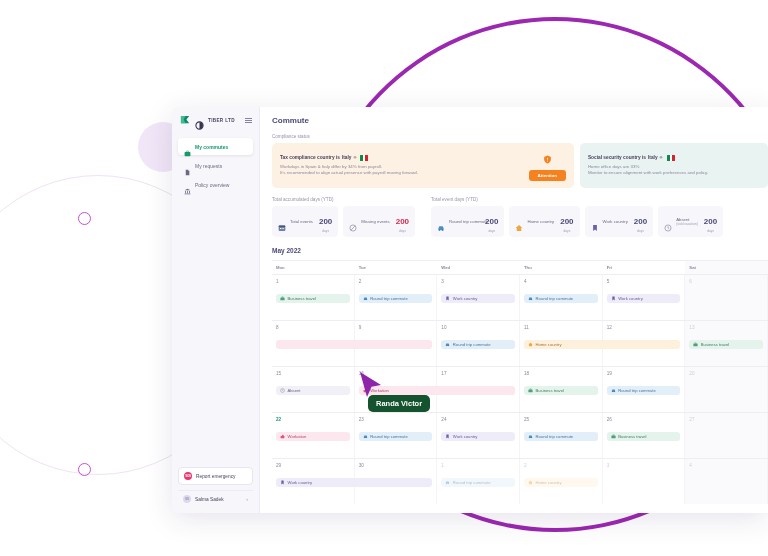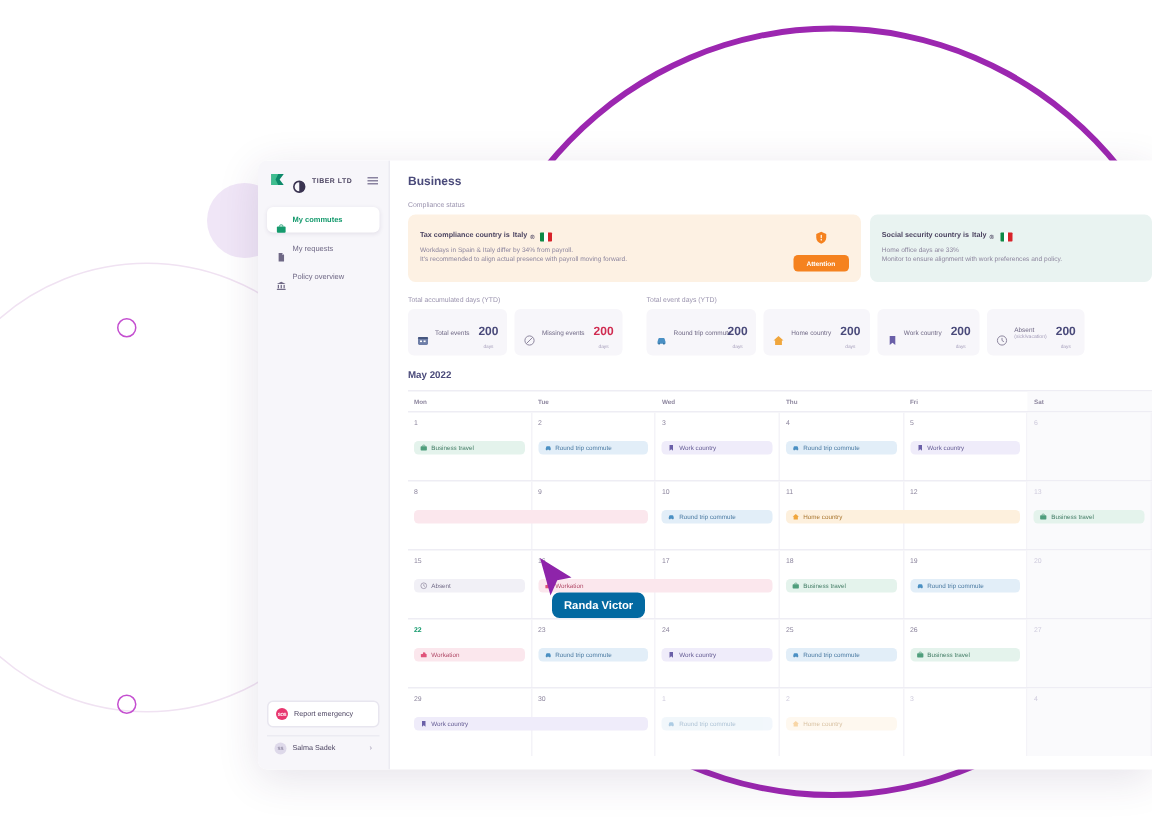--- a/index.html
+++ b/index.html
@@ -173,21 +173,21 @@
   .pill.orange { background:#fdf0dd; color:#a9762f; }
   .pill.pink   { background:#fbe7ed; color:#b14a68; }
   .pill.gray   { background:#f1f0f6; color:#6f6885; }
   .pill.faded  { opacity:.45; }
 
   
   #remote-cursor { position:absolute; left:358px; top:371px; z-index:40; pointer-events:none; }
   #cursor-arrow svg { display:block; }
   #cursor-name {
     position:absolute; left:10px; top:24px;
-    background:#0369a1; color:#fff; font-size:7.5px; font-weight:700;
+    background:#14532d; color:#fff; font-size:7.5px; font-weight:700;
     padding:4px 8px; border-radius:5px; white-space:nowrap;text-align:center;
   }
 </style>
 </head>
 <body>
 
 <div class="deco" id="big-purple-circle"></div>
 <div class="deco" id="faint-arc"></div>
 <div class="deco" id="lilac-blob"></div>
 <div class="deco" id="small-circle-top"></div>
@@ -259,21 +259,21 @@
       </div>
       <div class="user-row">
         <span class="avatar">SS</span>
         <span class="uname">Salma Sadek</span>
         <span class="chev">›</span>
       </div>
     </div>
   </aside>
 
   <main id="main">
-    <div id="page-title">Business</div>
+    <div id="page-title">Commute</div>
 
     <div class="section-label">Compliance status</div>
     <div class="compliance-row">
 
       <div class="comp-card warn">
         <div class="comp-text">
           <div class="comp-title">
             <span>Tax compliance country is </span>
               <span class="country">Italy</span>
               <sup>®</sup>

